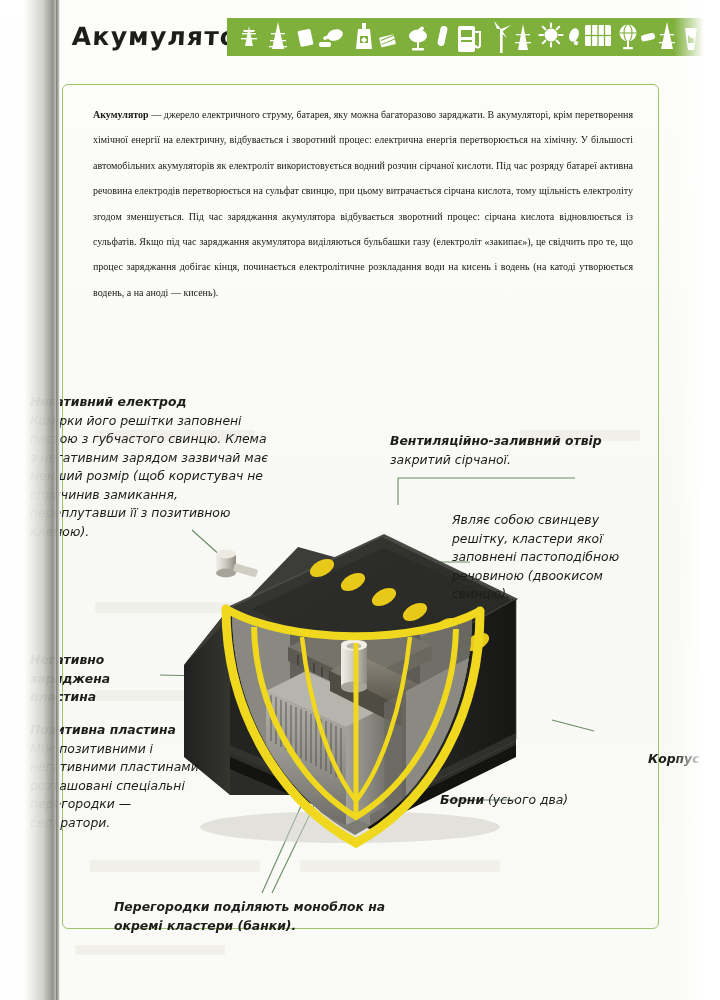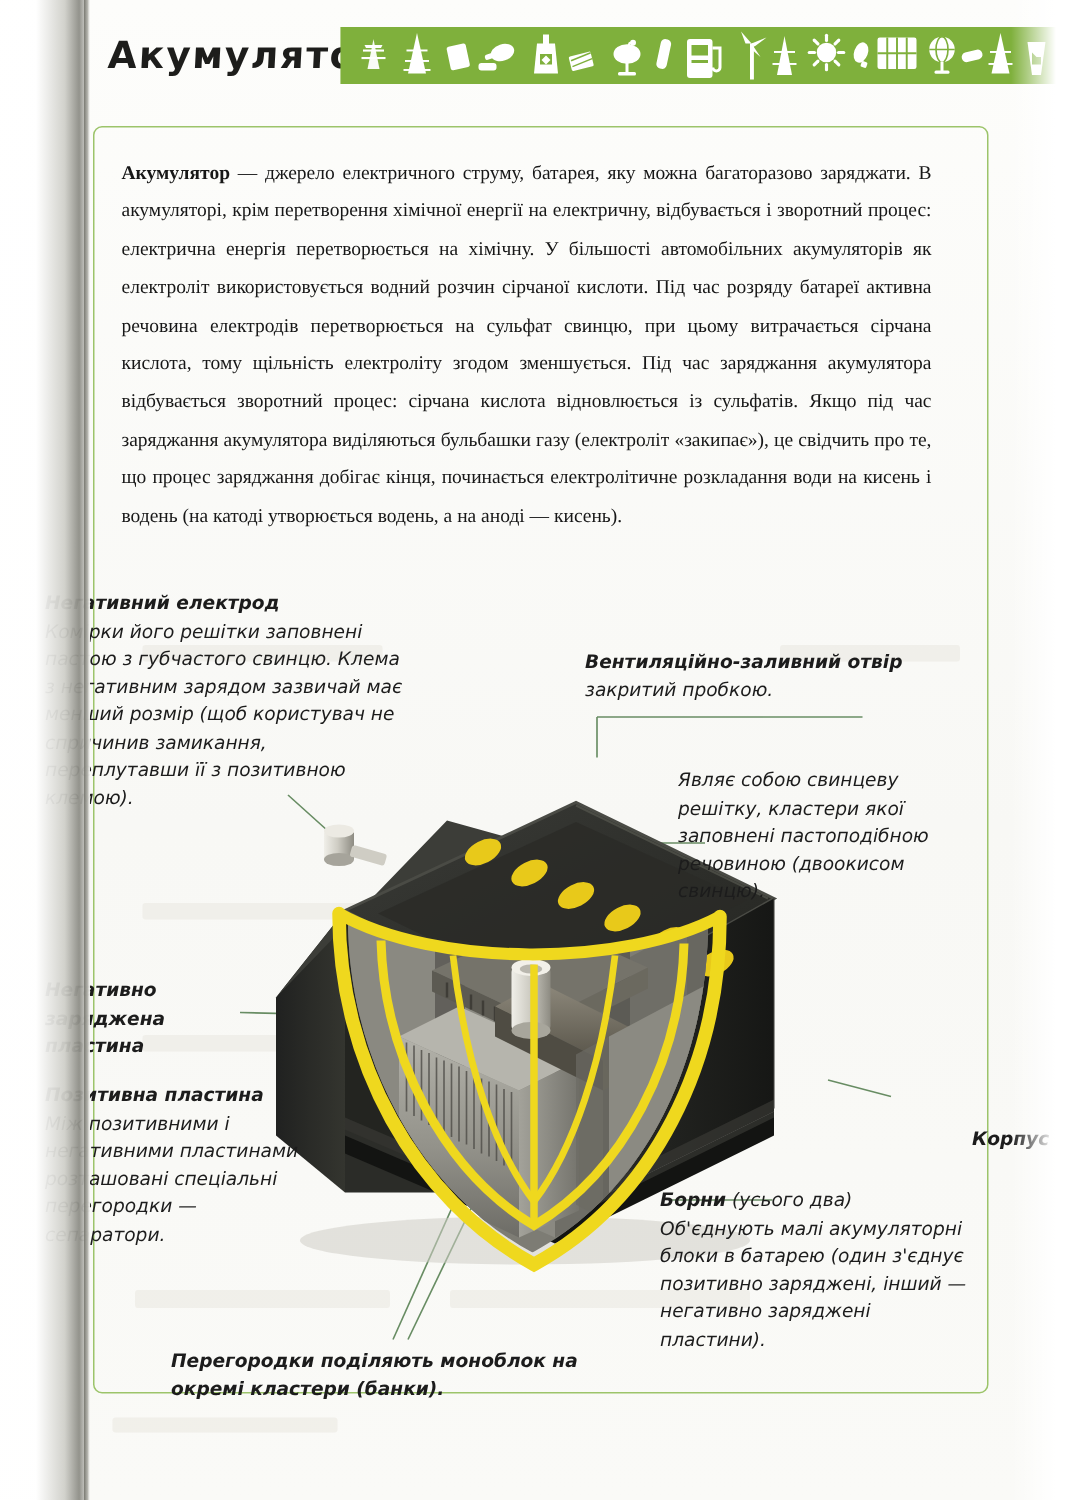--- a/index.html
+++ b/index.html
@@ -62,23 +62,23 @@
   .frame{
     position:absolute;left:62px;top:84px;
     width:597px;height:845px;
     border:1.6px solid #9cc46a;
     border-radius:6px;
     box-sizing:border-box;
   }
 
   
   .body-text{
-    position:absolute;left:18px;top:17px;width:540px;
+    position:absolute;left:30px;top:17px;width:540px;
     font-family:"Liberation Serif", serif;
-    font-size:13px;
+    font-size:10px;
     line-height:25.4px;
     color:#171717;
     text-align:justify;
     text-justify:inter-word;
     hyphens:none;
   }
   .body-text b{font-weight:700;}
 
   
   .lbl{
@@ -467,21 +467,21 @@
     </svg>
   </div>
 
   <div class="lbl l" style="left:30px;top:393px;width:245px;">
     <span class="h">Негативний електрод</span>
     <span>Комірки його решітки заповнені пастою з губчастого свинцю. Клема з негативним зарядом зазвичай має менший розмір (щоб користувач не спричинив замикання, переплутавши її з позитивною клемою).</span>
   </div>
 
   <div class="lbl r" style="left:390px;top:432px;width:240px;">
     <span class="h">Вентиляційно-заливний отвір</span>
-    <span>закритий пробкою.</span>
+    <span>закритий сірчаної.</span>
   </div>
 
   <div class="lbl r" style="left:452px;top:511px;width:188px;">
     <span>Являє собою свинцеву решітку, кластери якої заповнені пастоподібною речовиною (двоокисом свинцю).</span>
   </div>
 
   <div class="lbl l" style="left:30px;top:651px;width:125px;">
     <span class="h">Негативно заряджена пластина</span>
   </div>
 
@@ -489,21 +489,20 @@
     <span class="h">Позитивна пластина</span>
     <span>Між позитивними і негативними пластинами розташовані спеціальні перегородки — сепаратори.</span>
   </div>
 
   <div class="lbl l" style="left:604px;top:750px;width:90px;margin-left:44px;">
     <span class="h">Корпус</span>
   </div>
 
   <div class="lbl r" style="left:440px;top:791px;width:205px;">
     <span class="inl">Борни</span><span class="norm"> (усього два)</span><br>
-    <span>Об'єднують малі акумуляторні блоки в батарею (один з'єднує позитивно заряджені, інший — негативно заряджені пластини).</span>
   </div>
 
   <div class="lbl l" style="left:114px;top:898px;width:280px;font-weight:bold;">
     <span>Перегородки поділяють моноблок на окремі кластери (банки).</span>
   </div>
 
   <div class="gutter"></div>
   <div class="gutter-edge"></div>
   <div class="page-right-fade"></div>
 

